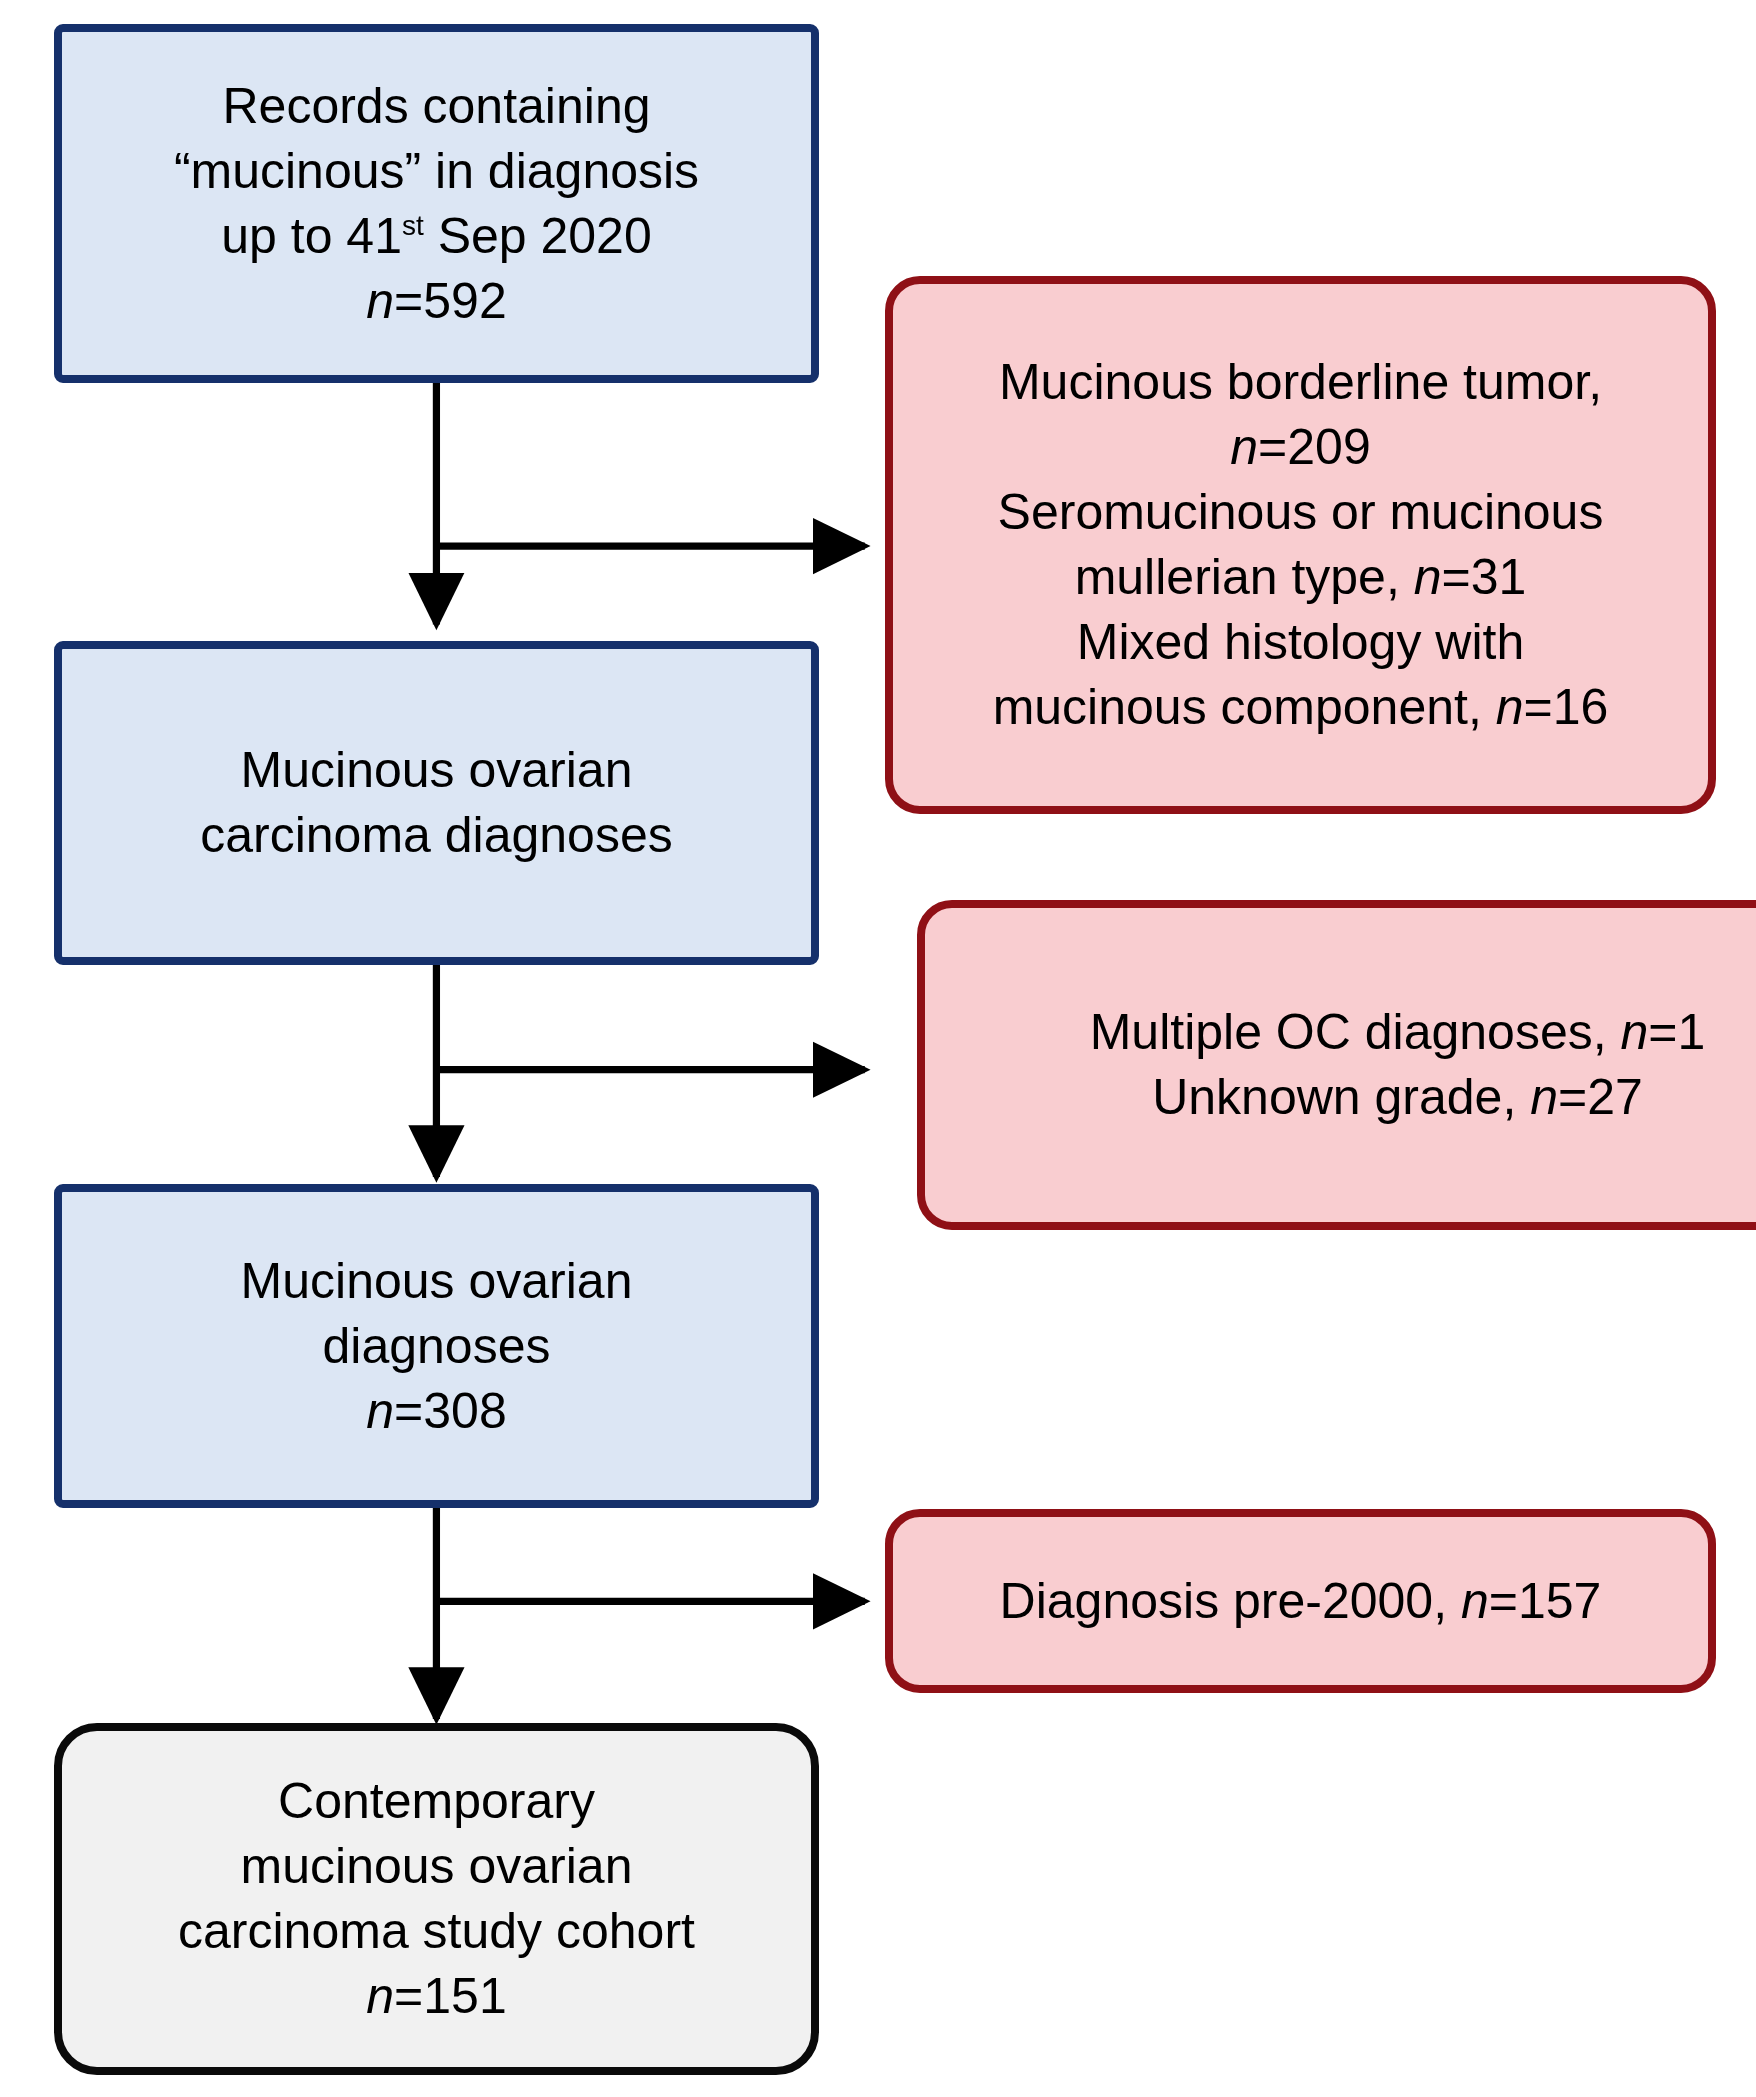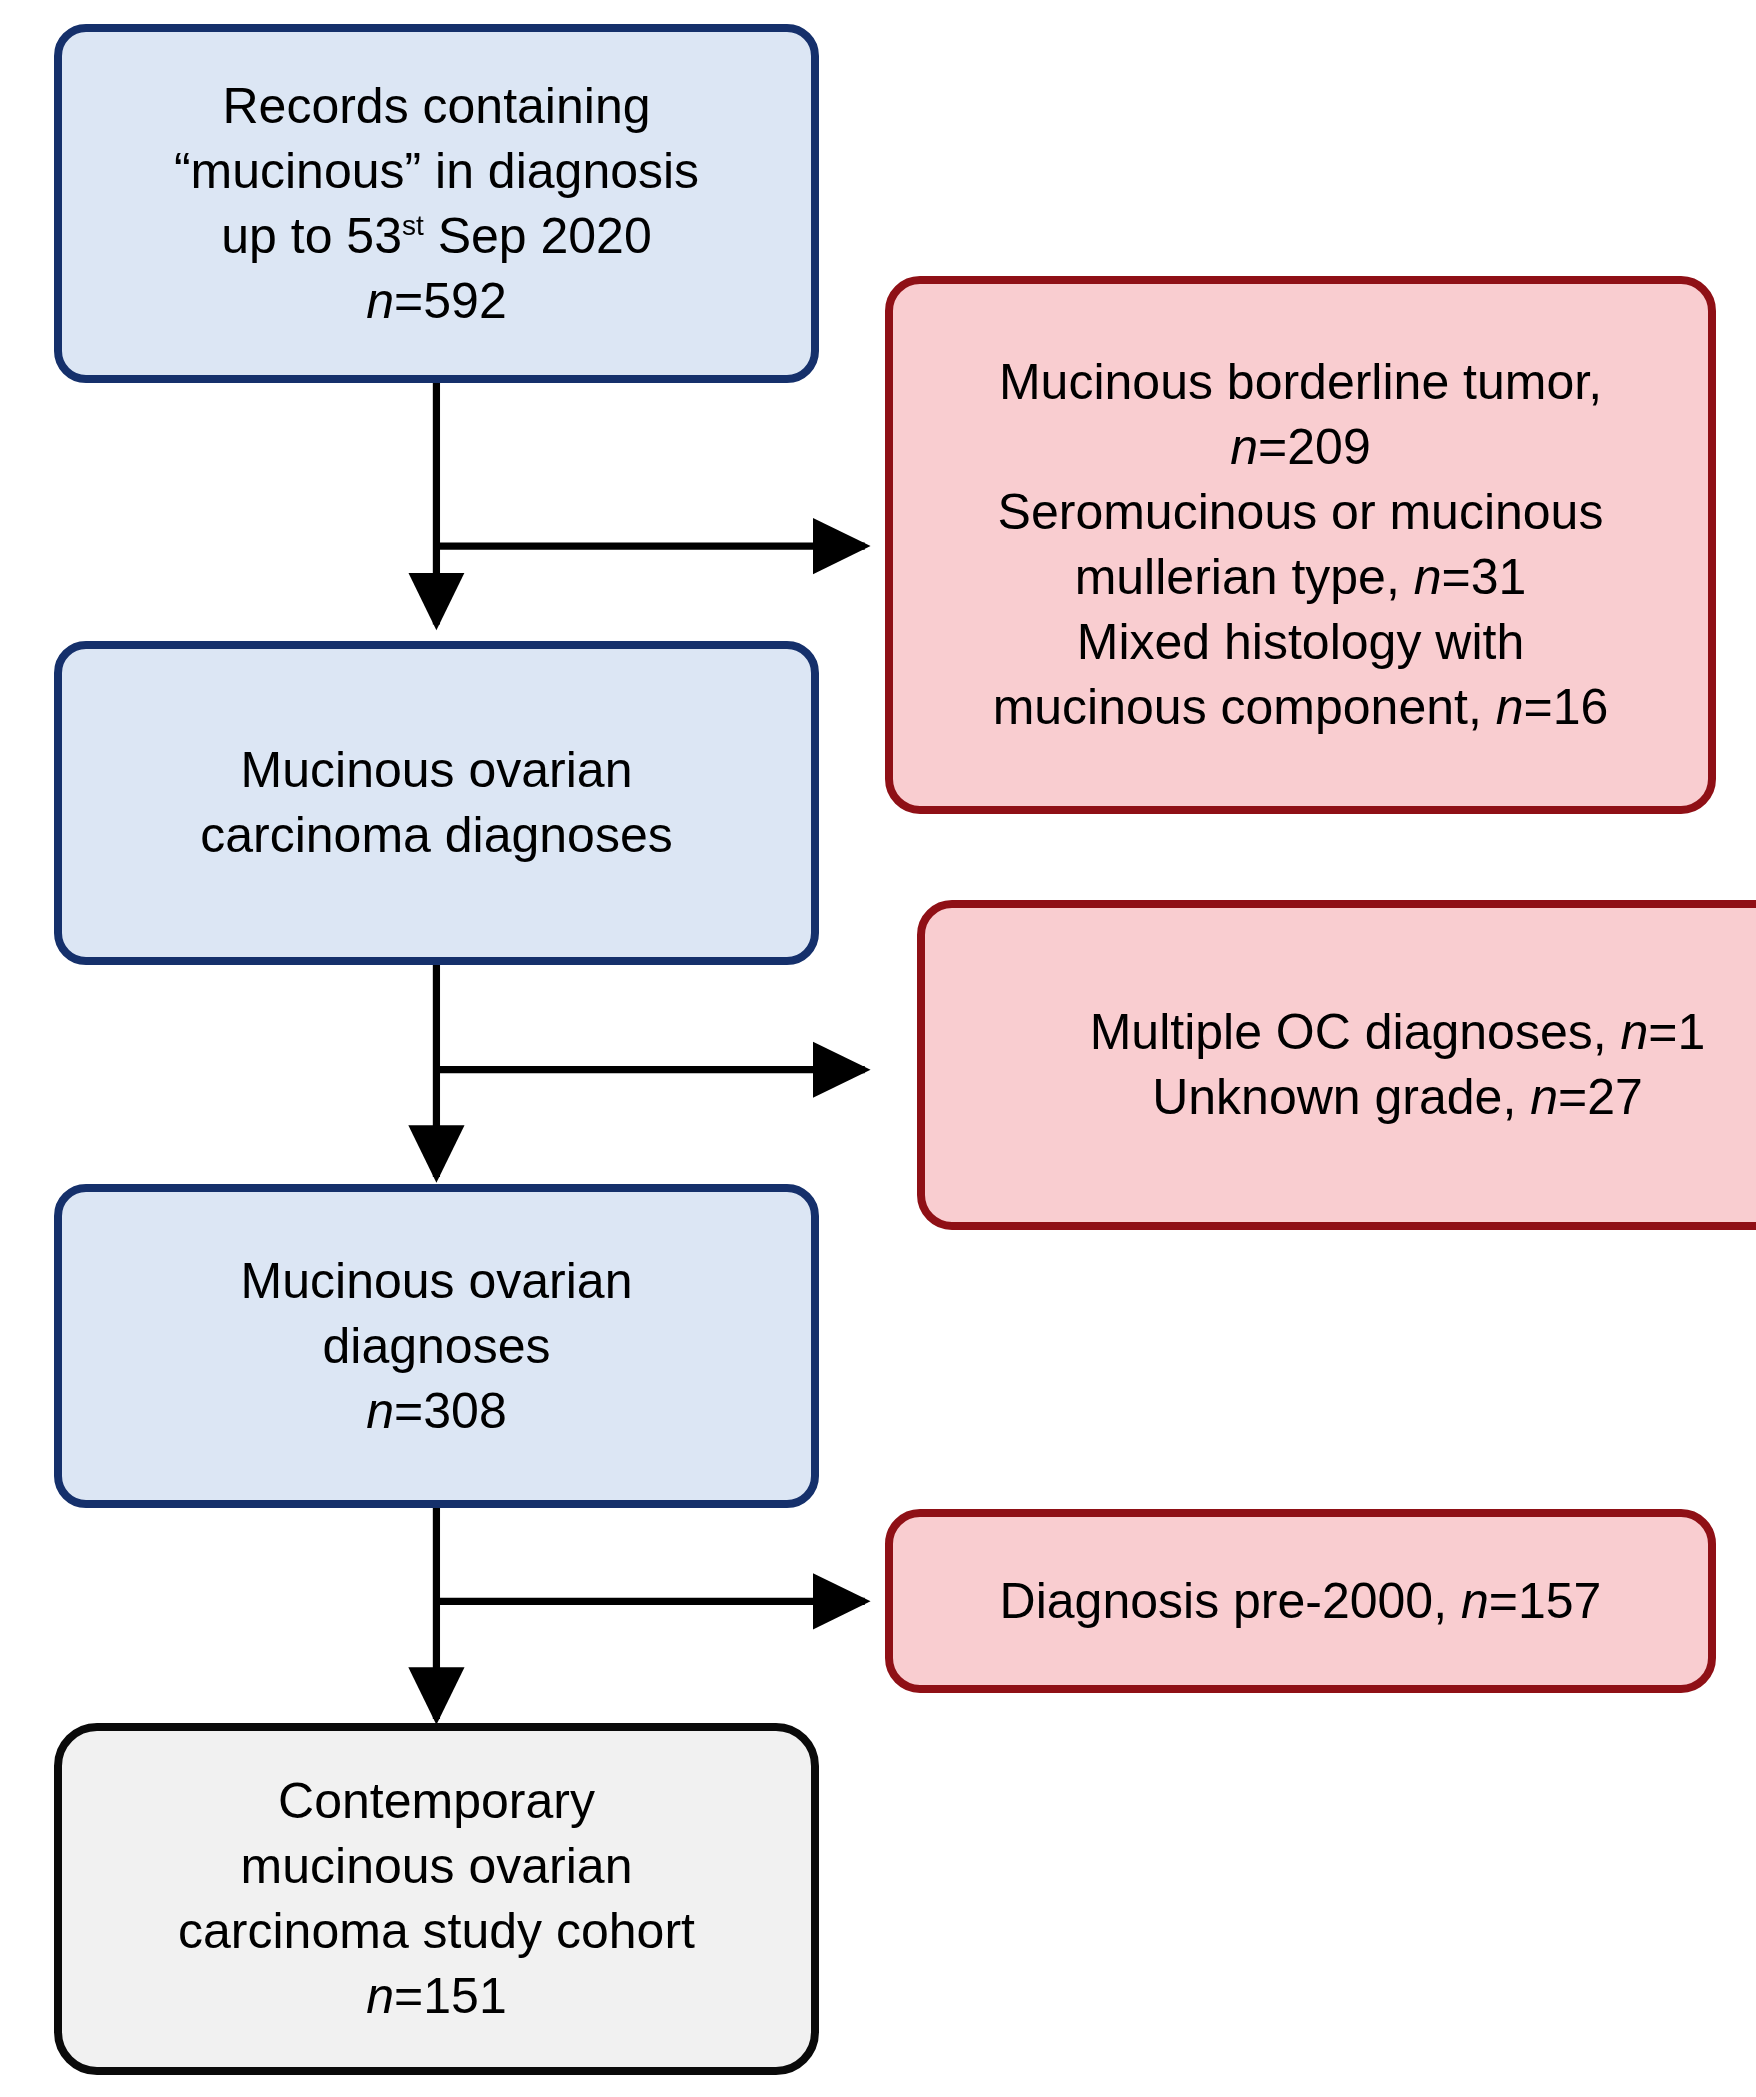--- a/index.html
+++ b/index.html
@@ -29,21 +29,21 @@
     text-align: center;
     color: #000000;
     line-height: 1.30;
     padding: 8px 21px;
   }
   .node .line { display: block; width: 100%; }
 
   .node-included {
     background: #dce6f4;
     border: 8.8px solid #15306b;
-    border-radius: 32px;
+    border-radius: 9px;
     font-size: 50px;
   }
   .node-excluded {
     background: #f9cdd0;
     border: 8.8px solid #8f1016;
     border-radius: 35px;
     font-size: 50px;
   }
   .node-final {
     background: #f1f1f1;
@@ -102,21 +102,21 @@
       <path d="M 545,1880 L 545,2147" stroke="#000000" stroke-width="9" fill="none" marker-end="url(#ah)"></path>
     </g>
     <g>
       <path d="M 545,2000 L 1080,2000" stroke="#000000" stroke-width="9" fill="none" marker-end="url(#ah)"></path>
     </g>
   </svg>
 
   <div class="node node-included" style="left:54px; top:24px; width:765px; height:359px;">
     <span class="line">Records containing</span>
     <span class="line">“mucinous” in diagnosis</span>
-    <span class="line"><span>up to 53</span><sup class="ord">st</sup><span> Sep 2020</span></span>
+    <span class="line"><span>up to 41</span><sup class="ord">st</sup><span> Sep 2020</span></span>
     <span class="line"><em class="n">n</em><span>=592</span></span>
   </div>
 
   <div class="node node-excluded" style="left:885px; top:276px; width:831px; height:538px;">
     <span class="line"><span>Mucinous borderline tumor,</span></span>
     <span class="line"><em class="n">n</em><span>=209</span></span>
     <span class="line"><span>Seromucinous or mucinous</span></span>
     <span class="line"><span>mullerian type, </span><em class="n">n</em><span>=31</span></span>
     <span class="line"><span>Mixed histology with</span></span>
     <span class="line"><span>mucinous component, </span><em class="n">n</em><span>=16</span></span>

